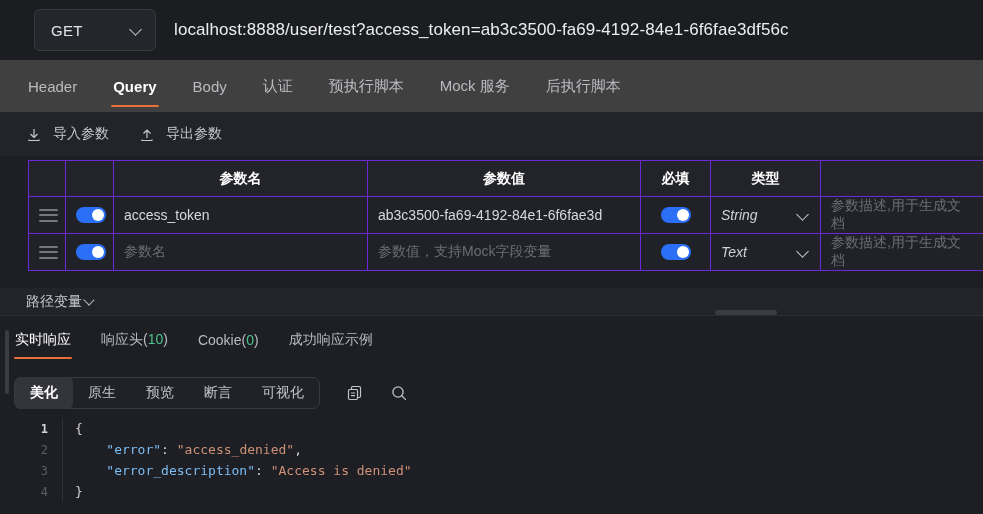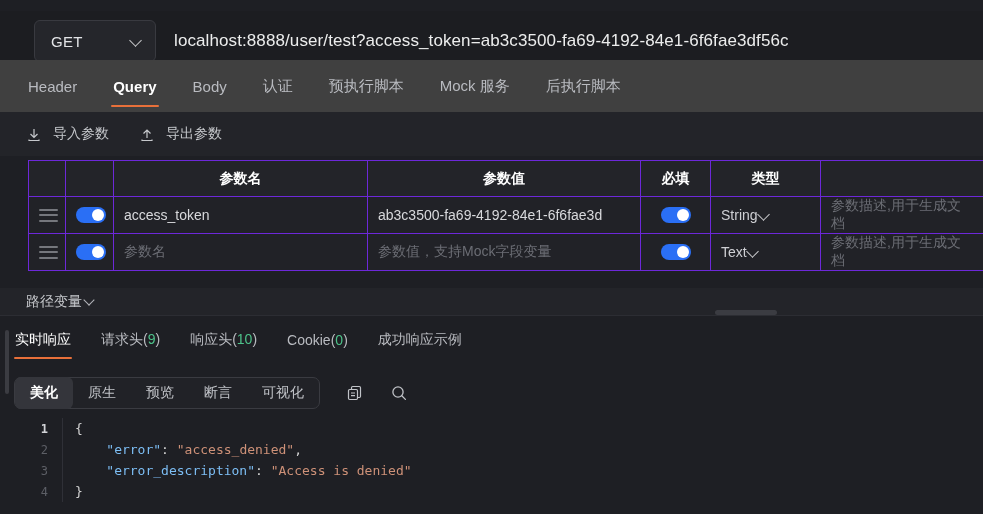--- a/index.html
+++ b/index.html
@@ -7,21 +7,21 @@
     width: 983px; height: 514px;
     background: #1e1f24;
     font-family: "Liberation Sans", sans-serif;
     color: #d6d7da;
     overflow: hidden;
   }
   #app { position: relative; width: 983px; height: 514px; background: #1e1f24; }
 
   
   .urlbar {
-    position: absolute; left: 0; top: 11px; width: 983px; height: 60px;
+    position: absolute; left: 0; top: 0; width: 983px; height: 60px;
     background: #1c1d21;
     display: flex; align-items: center;
   }
   .method-select {
     margin-left: 34px;
     width: 122px; height: 42px;
     background: #25262b;
     border: 1px solid #393a40;
     border-radius: 6px;
     display: flex; align-items: center; justify-content: space-between;
@@ -108,22 +108,23 @@
   .sw {
     width: 30px; height: 16px; border-radius: 9px; background: #2a6ff5;
     margin: 0 auto; position: relative; cursor: pointer;
   }
   .sw::after {
     content: ""; position: absolute; right: 2px; top: 2px;
     width: 12px; height: 12px; border-radius: 50%; background: #ffffff;
   }
 
   .typecell {
-    display: flex; align-items: center; justify-content: flex-start;
+    display: flex; align-items: center; justify-content: space-between;
     height: 100%;
+    font-style: italic;
   }
   .typecell .tv { font-size: 14px; color: #cfd0d4; }
 
   
   .pathvar {
     position: absolute; left: 0; top: 288px; width: 983px; height: 27px;
     display: flex; align-items: center; padding-left: 26px;
     background: #232429; font-size: 14px; color: #c6c8cc; cursor: pointer;
   }
   .pathvar .chev { margin-left: 2px; }
@@ -320,21 +321,20 @@
   <div class="pathvar">
     <span>路径变量</span>
     <span class="chev"></span>
   </div>
 
   <div class="splitbar"></div>
   <div class="splitgrip"></div>
 
   <div class="resptabs" id="resptabs">
       <div class="resptab active"><span>实时响应</span></div>
-      <div class="resptab"><span>请求头</span><span>(</span><span class="cnt">9</span><span>)</span></div>
       <div class="resptab"><span>响应头</span><span>(</span><span class="cnt">10</span><span>)</span></div>
       <div class="resptab"><span>Cookie</span><span>(</span><span class="cnt">0</span><span>)</span></div>
       <div class="resptab"><span>成功响应示例</span></div>
     </div>
 
   <div class="vscroll"></div>
 
   <div class="viewbar">
     <div class="segwrap" id="segwrap">
         <div class="seg active">

